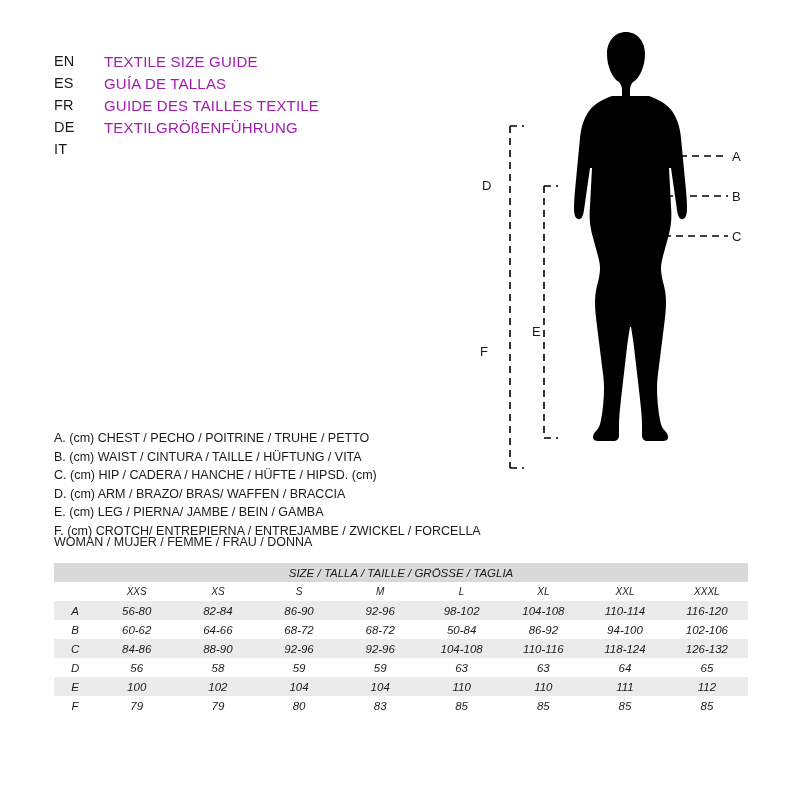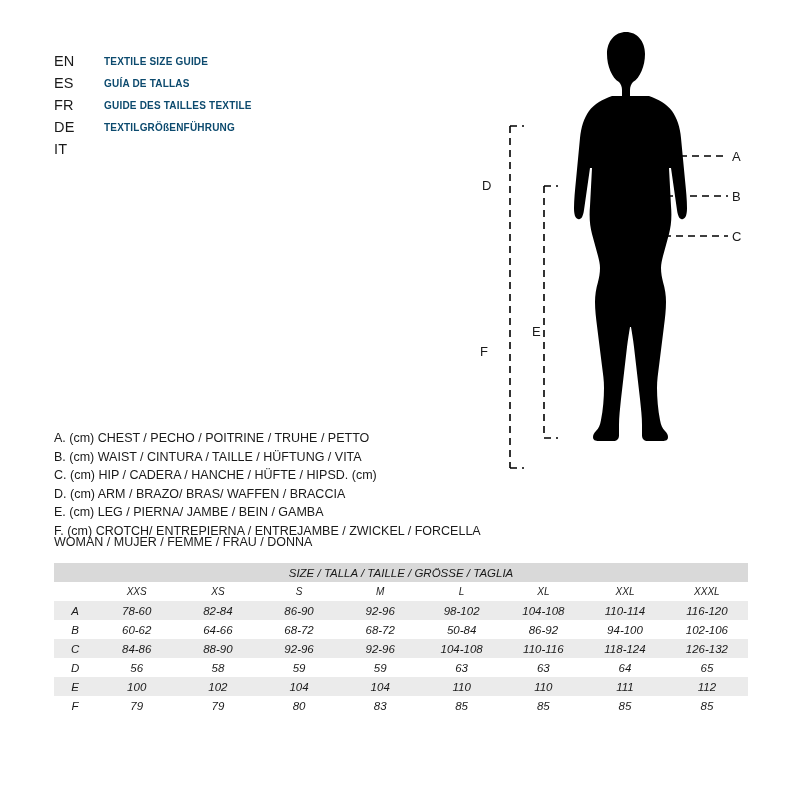--- a/index.html
+++ b/index.html
@@ -33,24 +33,23 @@
     align-items: center;
     height: 22px;
   }
   .lang-code {
     width: 50px;
     font-size: 14.5px;
     letter-spacing: 0.2px;
     color: #1a1a1a;
   }
   .lang-title {
-    font-size: 10px;
+    font-size: 15px;
     letter-spacing: 0.2px;
-    color: #0c4a6e;
-    font-weight: bold;
+    color: #a21caf;
   }
 
   
   .legend {
     position: absolute;
     left: 54px;
     top: 401px;
     width: 470px;
     margin-top: 28px;
   }
@@ -272,21 +271,21 @@
           <td class="col-v">S</td>
           <td class="col-v">M</td>
           <td class="col-v">L</td>
           <td class="col-v">XL</td>
           <td class="col-v">XXL</td>
           <td class="col-v">XXXL</td>
         </tr>
 
         <tr class="row-shaded">
           <td class="col-label">A</td>
-          <td class="col-v">78-60</td>
+          <td class="col-v">56-80</td>
           <td class="col-v">82-84</td>
           <td class="col-v">86-90</td>
           <td class="col-v">92-96</td>
           <td class="col-v">98-102</td>
           <td class="col-v">104-108</td>
           <td class="col-v">110-114</td>
           <td class="col-v">116-120</td>
         </tr>
 
         <tr class="row-plain">

